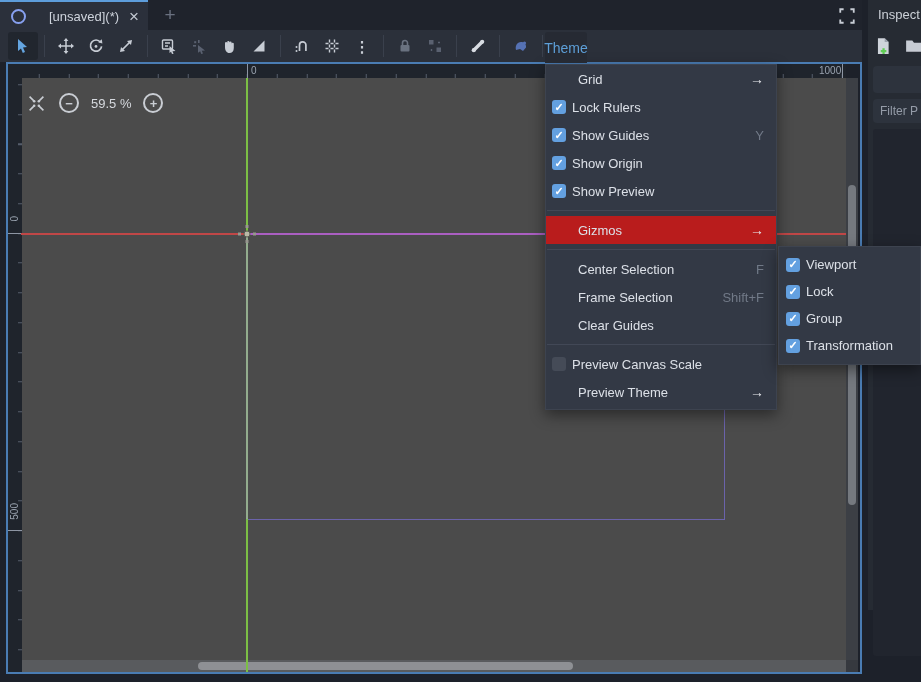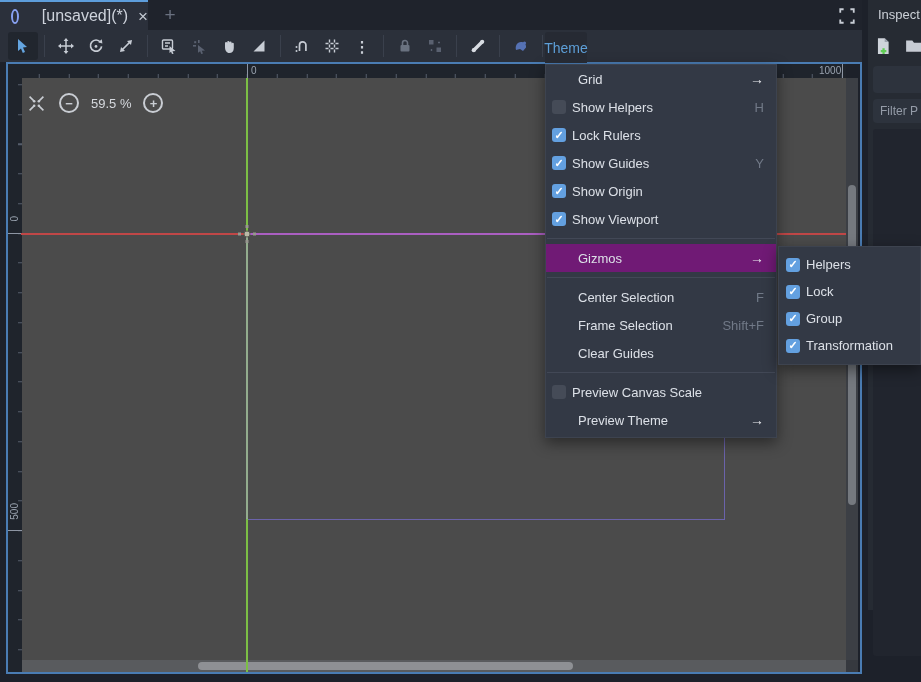--- a/index.html
+++ b/index.html
@@ -7,21 +7,21 @@
     width:921px;height:682px;position:relative;overflow:hidden;
     background:#1d212a;
     font-family:"Liberation Sans", sans-serif;
     -webkit-font-smoothing:antialiased;
   }
   .abs{position:absolute;}
   
   .tabbar{left:0;top:0;width:862px;height:30px;background:#1f232c;}
   .scene-tab{left:0;top:0;width:148px;height:30px;background:#2b303b;border-top:2px solid #5d9ddb;box-sizing:border-box;display:flex;align-items:center;}
   .scene-circle{width:11px;height:11px;border:2.5px solid #87a0f0;border-radius:50%;margin-left:11px;}
-  .scene-label{color:#ced3dc;font-size:16px;margin-left:7px;white-space:nowrap;padding-left:16px;}
+  .scene-label{color:#ced3dc;font-size:13px;margin-left:7px;white-space:nowrap;padding-left:16px;}
   .tab-close{color:#c3c9d2;font-size:17px;margin-left:10px;line-height:1;cursor:default;}
   .new-tab{left:156px;top:0;width:28px;height:30px;color:#6a7180;font-size:19px;display:flex;align-items:center;justify-content:center;}
   .expand-btn{left:837px;top:6px;width:20px;height:20px;display:flex;align-items:center;justify-content:center;}
   
   .toolbar{left:0;top:30px;width:862px;height:32px;background:#2b303a;display:flex;align-items:center;padding-left:8px;box-sizing:border-box;}
   .tool{width:30px;height:28px;display:flex;align-items:center;justify-content:center;border-radius:3px;flex:0 0 auto;}
   .tool.pressed{background:#21262e;}
   .tdiv{width:1px;height:22px;background:#3a404c;margin:0 6px;flex:0 0 auto;}
   .dots-glyph{color:#c7ccd4;font-size:15px;font-weight:bold;line-height:1;}
   .view-btn{left:545px;top:32px;width:42px;height:31px;background:#262a33;border-radius:3px 3px 0 0;display:flex;align-items:center;justify-content:center;color:#5d9fd8;font-size:14px;z-index:21;}
@@ -51,21 +51,21 @@
   .vscroll{left:846px;top:78px;width:12px;height:582px;background:#3c3f45;z-index:5;}
   .vthumb{position:absolute;left:2px;top:107px;width:8px;height:320px;background:#75797f;border-radius:4px;}
   .hscroll{left:22px;top:660px;width:824px;height:12px;background:#595b5e;z-index:5;}
   .hthumb{position:absolute;left:176px;top:2px;width:375px;height:8px;background:#8e9094;border-radius:4px;}
   .scroll-corner{left:846px;top:660px;width:12px;height:12px;background:#36393f;z-index:5;}
   .focus-border{left:6px;top:62px;width:856px;height:612px;border:2px solid #4a7cb3;box-sizing:border-box;z-index:8;pointer-events:none;}
   
   .menu{left:545px;top:64px;width:232px;background:#333945;border:1px solid #3d434f;box-sizing:border-box;
      box-shadow:0 5px 14px rgba(0,0,0,.45);z-index:20;padding-bottom:3px;}
   .mi{height:28px;display:flex;align-items:center;padding:0 12px 0 6px;}
-  .mi.hl{background:#701a75;}
+  .mi.hl{background:#b91c1c;}
   .mi-label{color:#dce0e7;font-size:13px;margin-left:6px;flex:1 1 auto;white-space:nowrap;}
   .mi-label.noicon{margin-left:26px;}
   .mi-short{color:#717987;font-size:13px;}
   .mi-arrow{color:#e8eaee;font-size:14px;font-weight:bold;}
   .msep{height:1px;background:#424856;margin:5px 1px;}
   .cb{width:14px;height:14px;border-radius:3px;display:flex;align-items:center;justify-content:center;
       font-size:11px;font-weight:bold;color:#fff;flex:0 0 auto;}
   .cb.on{background:#63a0e0;}
   .cb.off{background:#454b57;}
   .submenu{left:778px;top:246px;width:143px;background:#333945;border:1px solid #3d434f;box-sizing:border-box;
@@ -282,40 +282,35 @@
 </div>
 <div class="abs scroll-corner"></div>
 <div class="abs focus-border"></div>
 
 <div class="abs menu">
   <div class="mi">
     <span class="mi-label noicon">Grid</span>
     <span class="mi-arrow">→</span>
   </div>
   <div class="mi">
-    <span class="cb off"></span>
-    <span class="mi-label">Show Helpers</span>
-    <span class="mi-short">H</span>
-  </div>
-  <div class="mi">
     <span class="cb on">✓</span>
     <span class="mi-label">Lock Rulers</span>
   </div>
   <div class="mi">
     <span class="cb on">✓</span>
     <span class="mi-label">Show Guides</span>
     <span class="mi-short">Y</span>
   </div>
   <div class="mi">
     <span class="cb on">✓</span>
     <span class="mi-label">Show Origin</span>
   </div>
   <div class="mi">
     <span class="cb on">✓</span>
-    <span class="mi-label">Show Viewport</span>
+    <span class="mi-label">Show Preview</span>
   </div>
   <div class="msep"></div>
   <div class="mi hl">
     <span class="mi-label noicon">Gizmos</span>
     <span class="mi-arrow">→</span>
   </div>
   <div class="msep"></div>
   <div class="mi">
     <span class="mi-label noicon">Center Selection</span>
     <span class="mi-short">F</span>
@@ -334,21 +329,21 @@
   </div>
   <div class="mi">
     <span class="mi-label noicon">Preview Theme</span>
     <span class="mi-arrow">→</span>
   </div>
 </div>
 
 <div class="abs submenu">
   <div class="mi">
     <span class="cb on">✓</span>
-    <span class="mi-label">Helpers</span>
+    <span class="mi-label">Viewport</span>
   </div>
   <div class="mi">
     <span class="cb on">✓</span>
     <span class="mi-label">Lock</span>
   </div>
   <div class="mi">
     <span class="cb on">✓</span>
     <span class="mi-label">Group</span>
   </div>
   <div class="mi">

